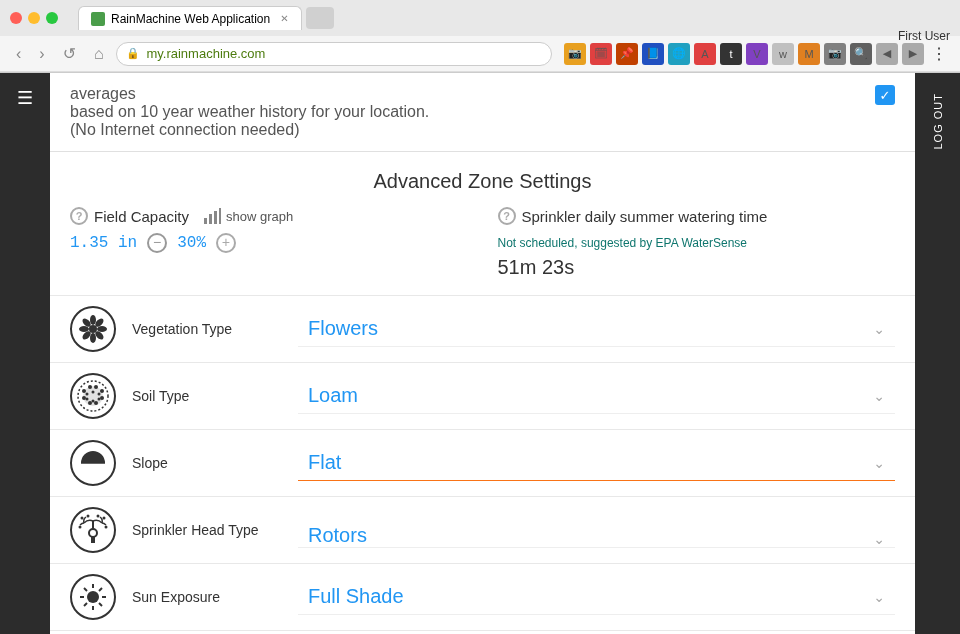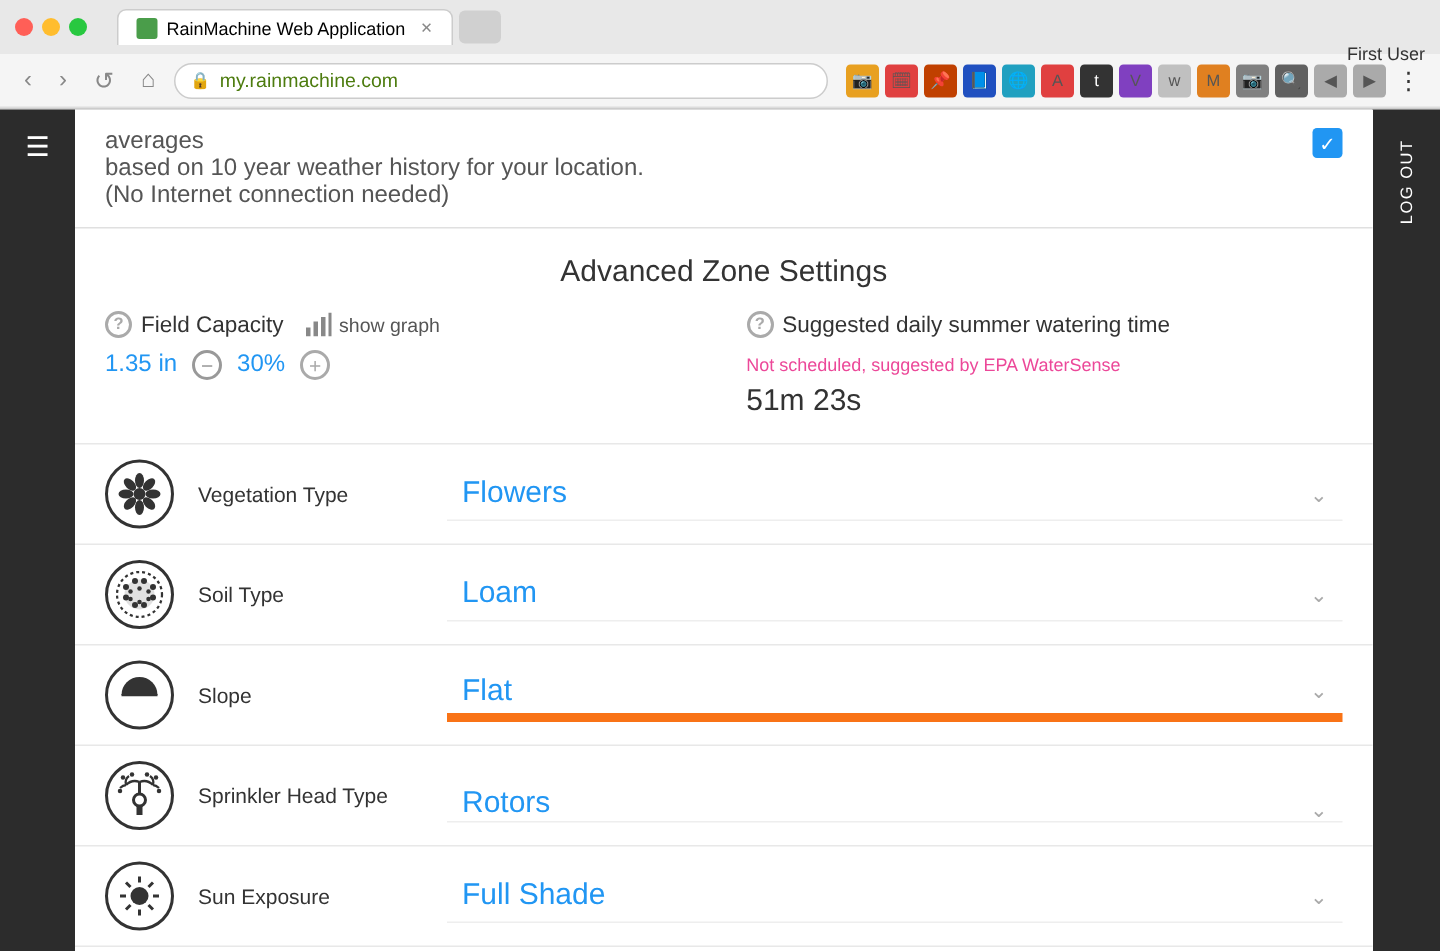--- a/index.html
+++ b/index.html
@@ -229,20 +229,21 @@
       border: none;
       color: #555;
       font-size: 13px;
       cursor: pointer;
       margin-left: 8px;
     }
     .fc-value-row {
       display: flex;
       align-items: center;
       gap: 10px;
+      font-family: Liberation Mono, monospace;
     }
     .fc-value {
       font-size: 16px;
       color: #2196f3;
     }
     .fc-percent {
       font-size: 16px;
       color: #2196f3;
     }
     .fc-minus, .fc-plus {
@@ -260,21 +261,21 @@
       border-color: #aaa;
       color: #aaa;
     }
 
     .suggested-label {
       font-size: 15px;
       color: #333;
     }
     .suggested-sub {
       font-size: 12px;
-      color: #ec4899;
+      color: #0f766e;
       margin-bottom: 6px;
       margin-top: 11px;
     }
     .suggested-time {
       font-size: 20px;
       color: #333;
     }
 
     
     .zone-setting-row {
@@ -443,21 +444,21 @@
           <span class="fc-value">1.35 in</span>
           <div class="fc-minus">−</div>
           <span class="fc-percent">30%</span>
           <div class="fc-plus">+</div>
         </div>
       </div>
 
       <div class="field-cap-right">
         <div class="fc-label-row">
           <div class="help-icon">?</div>
-          <span class="suggested-label">Suggested daily summer watering time</span>
+          <span class="suggested-label">Sprinkler daily summer watering time</span>
         </div>
         <div class="suggested-sub">Not scheduled, suggested by EPA WaterSense</div>
         <div class="suggested-time">51m 23s</div>
       </div>
     </div>
 
     <div class="zone-setting-row">
       <div class="zone-icon-circle">
         <svg width="34" height="34" viewBox="0 0 34 34">
           <circle cx="17" cy="17" r="16" fill="none" stroke="#333" stroke-width="0"></circle>
@@ -511,21 +512,21 @@
 
     <div class="zone-setting-row">
       <div class="zone-icon-circle">
         <svg width="34" height="34" viewBox="0 0 34 34">
 
           <path d="M 5 17 A 12 12 0 0 1 29 17 Z" fill="#333"></path>
           <line x1="5" y1="17" x2="29" y2="17" stroke="#333" stroke-width="1.5"></line>
         </svg>
       </div>
       <span class="zone-label">Slope</span>
-      <div class="zone-select" style="flex:1;border-bottom:6px solid #f97316;">
+      <div class="zone-select" style="flex:1;border-bottom:1px solid #f97316;">
         <span class="zone-select-value">Flat</span>
         <span class="zone-chevron">⌄</span>
       </div>
     </div>
 
     <div class="zone-setting-row">
       <div class="zone-icon-circle">
         <svg width="34" height="34" viewBox="0 0 34 34">
 
           <circle cx="17" cy="20" r="4" fill="none" stroke="#333" stroke-width="2"></circle>

